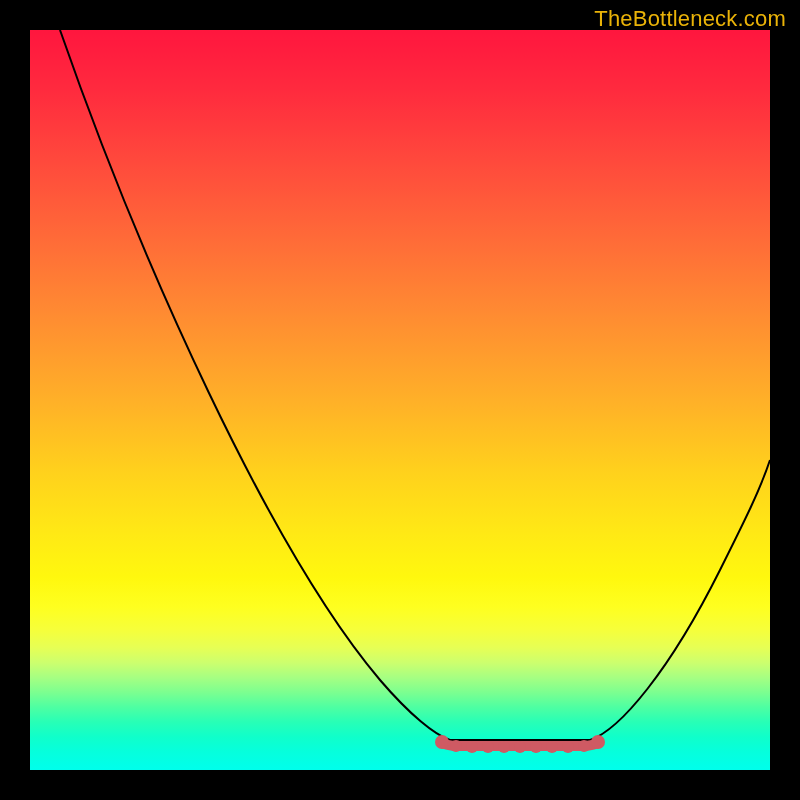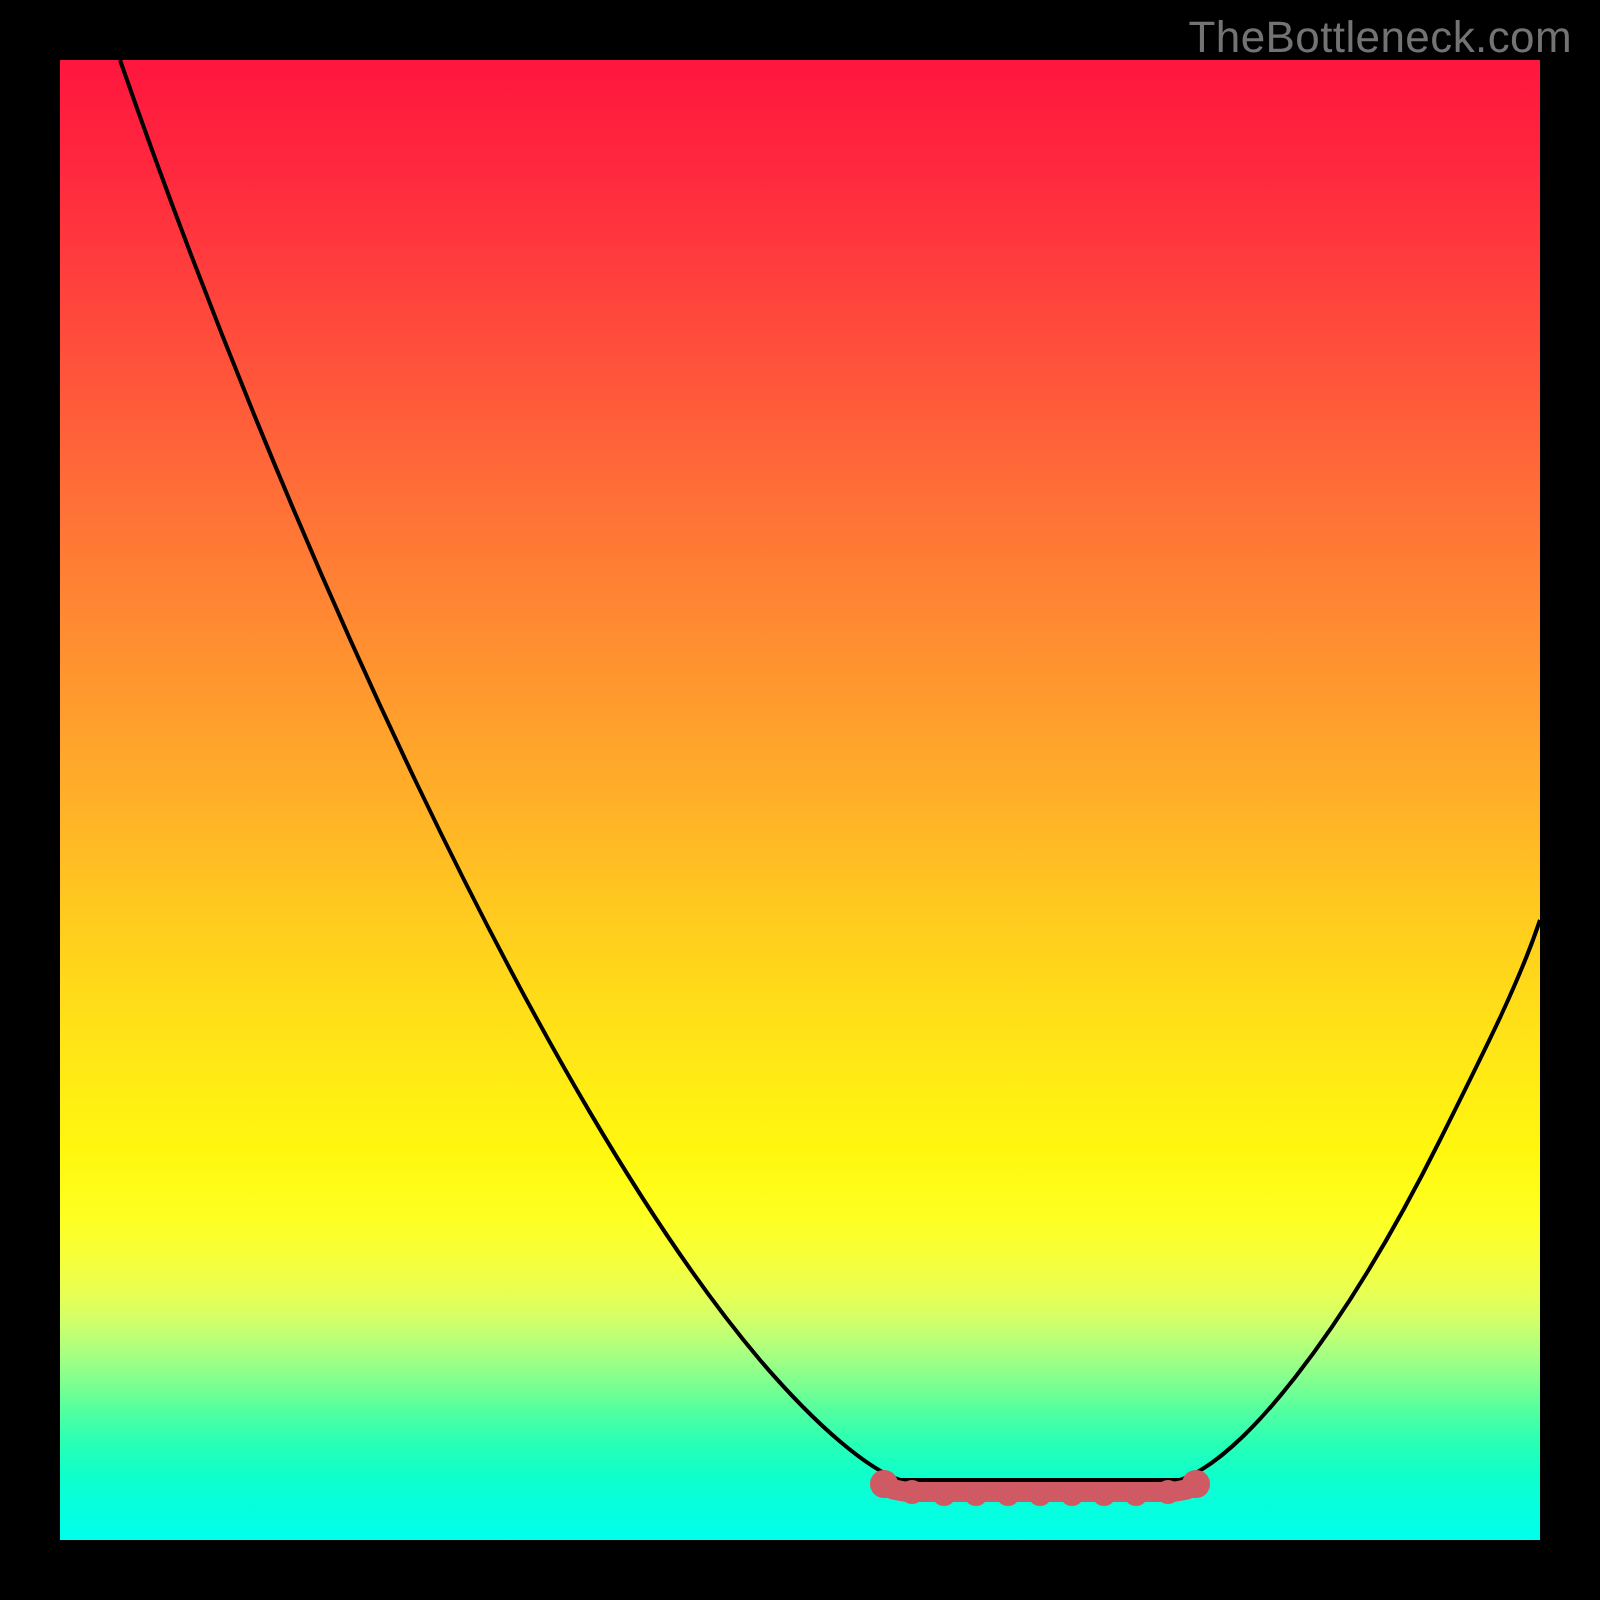--- a/index.html
+++ b/index.html
@@ -14,21 +14,21 @@
   .frame {
     position: relative;
     width: 800px;
     height: 800px;
     background: #000;
   }
   .watermark {
     position: absolute;
     top: 6px;
     right: 14px;
-    color: #737373;
+    color: #eab308;
     font-size: 22px;
     font-weight: 500;
     letter-spacing: 0.2px;
     z-index: 5;
   }
   .plot-area {
     position: absolute;
     left: 30px;
     top: 30px;
     width: 740px;

